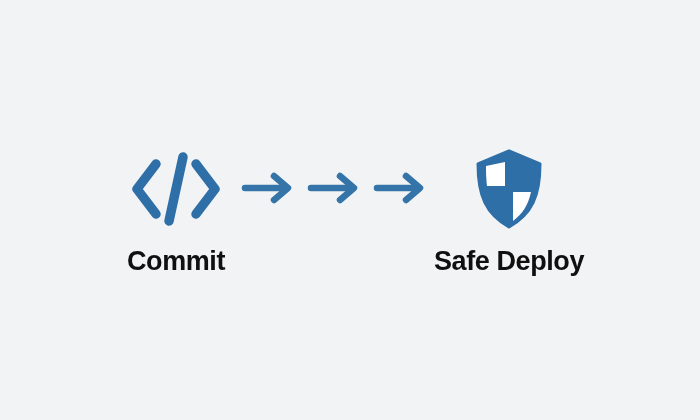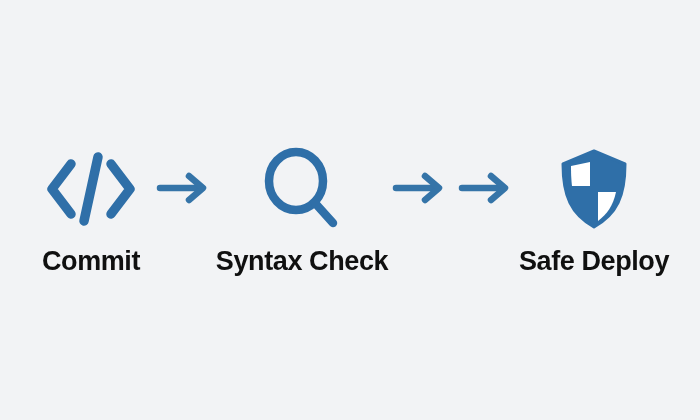--- a/index.html
+++ b/index.html
@@ -102,31 +102,20 @@
 
     <div class="connector">
       <svg width="56" height="36" viewBox="0 0 56 36" aria-hidden="true">
         <g stroke="#3574a8" fill="none" stroke-width="6.5" stroke-linecap="round" stroke-linejoin="round">
           <line x1="4" y1="18" x2="43" y2="18"></line>
           <polyline points="33,6 47,18 33,30"></polyline>
         </g>
       </svg>
     </div>
 
-    <div class="step step-syntax">
-      <div class="step-icon">
-        <svg width="86" height="84" viewBox="0 0 86 84" aria-hidden="true">
-          <g fill="none" stroke="#2f6fa8" stroke-width="8.5" stroke-linecap="round">
-            <ellipse cx="37" cy="34" rx="27" ry="29"></ellipse>
-            <line x1="56" y1="56" x2="74" y2="76"></line>
-          </g>
-        </svg>
-      </div>
-      <div class="step-label">Syntax Check</div>
-    </div>
 
     <div class="connector">
       <svg width="56" height="36" viewBox="0 0 56 36" aria-hidden="true">
         <g stroke="#3574a8" fill="none" stroke-width="6.5" stroke-linecap="round" stroke-linejoin="round">
           <line x1="4" y1="18" x2="43" y2="18"></line>
           <polyline points="33,6 47,18 33,30"></polyline>
         </g>
       </svg>
     </div>
 

